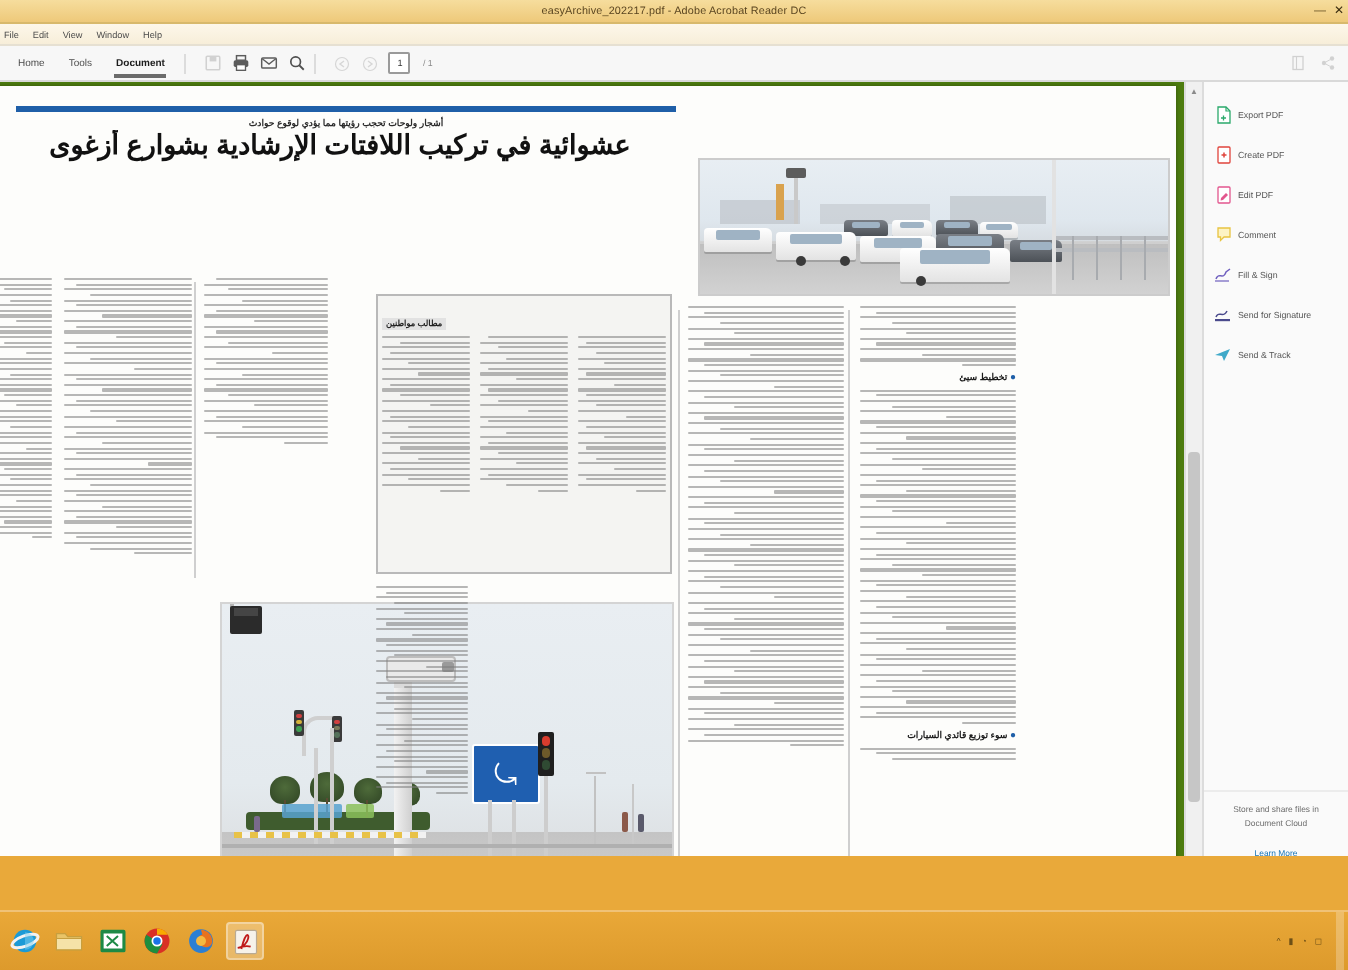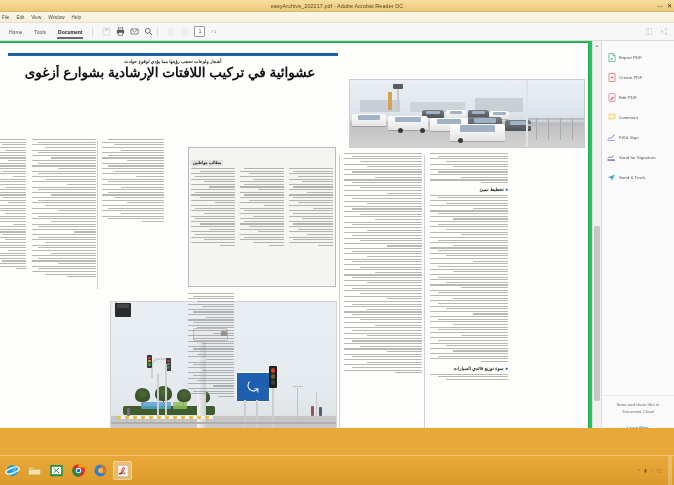--- a/index.html
+++ b/index.html
@@ -66,21 +66,21 @@
     display:flex;align-items:center;justify-content:center;font-size:4.6px;color:#333;
   }
   .pagetotal{font-size:4.4px;color:#8a8a8a;margin-left:2px;white-space:nowrap;}
   .tb-right{margin-left:auto;display:flex;align-items:center;gap:5px;padding-right:2px;}
 
   
   .workarea{position:relative;height:400px;background:#e7e7e7;display:flex;}
 
   
   .doccanvas{
-    position:relative;flex:1;background:#22c55e;overflow:hidden;
+    position:relative;flex:1;background:#4d7c0f;overflow:hidden;
   }
   .page{
     position:absolute;left:-8px;top:2px;width:596px;height:412px;
     background:#fdfdfb;box-shadow:0 0 2px rgba(0,0,0,.35);
     overflow:hidden;
   }
 
   
   .np{position:relative;width:100%;height:100%;padding:0;box-sizing:border-box;}
 

